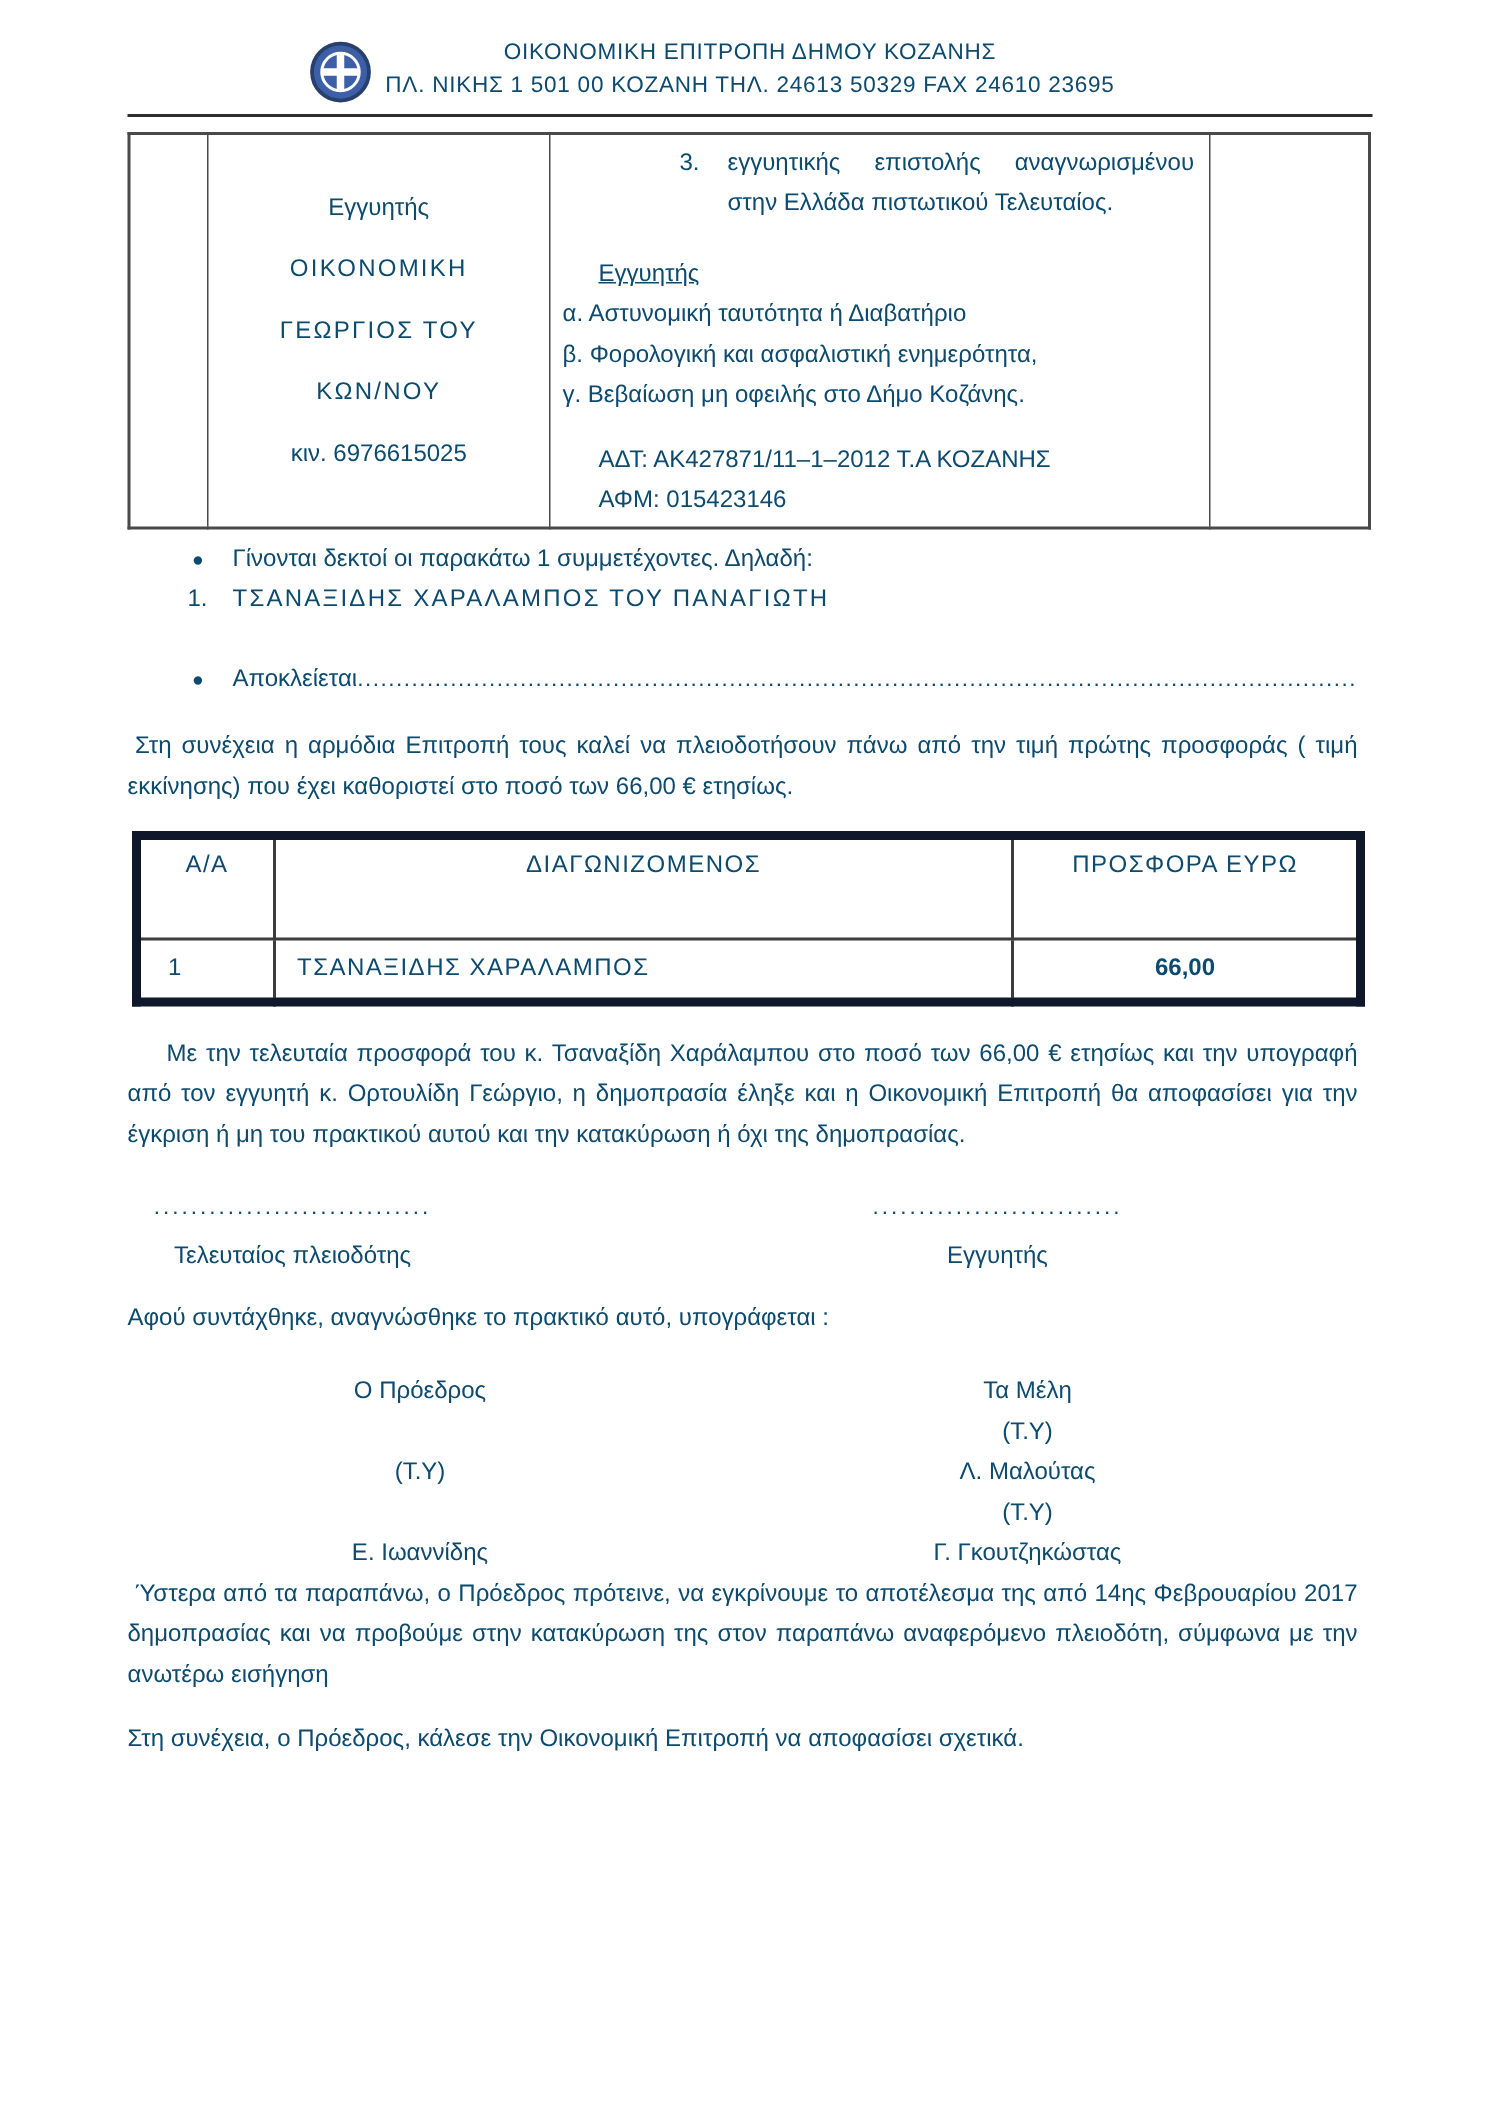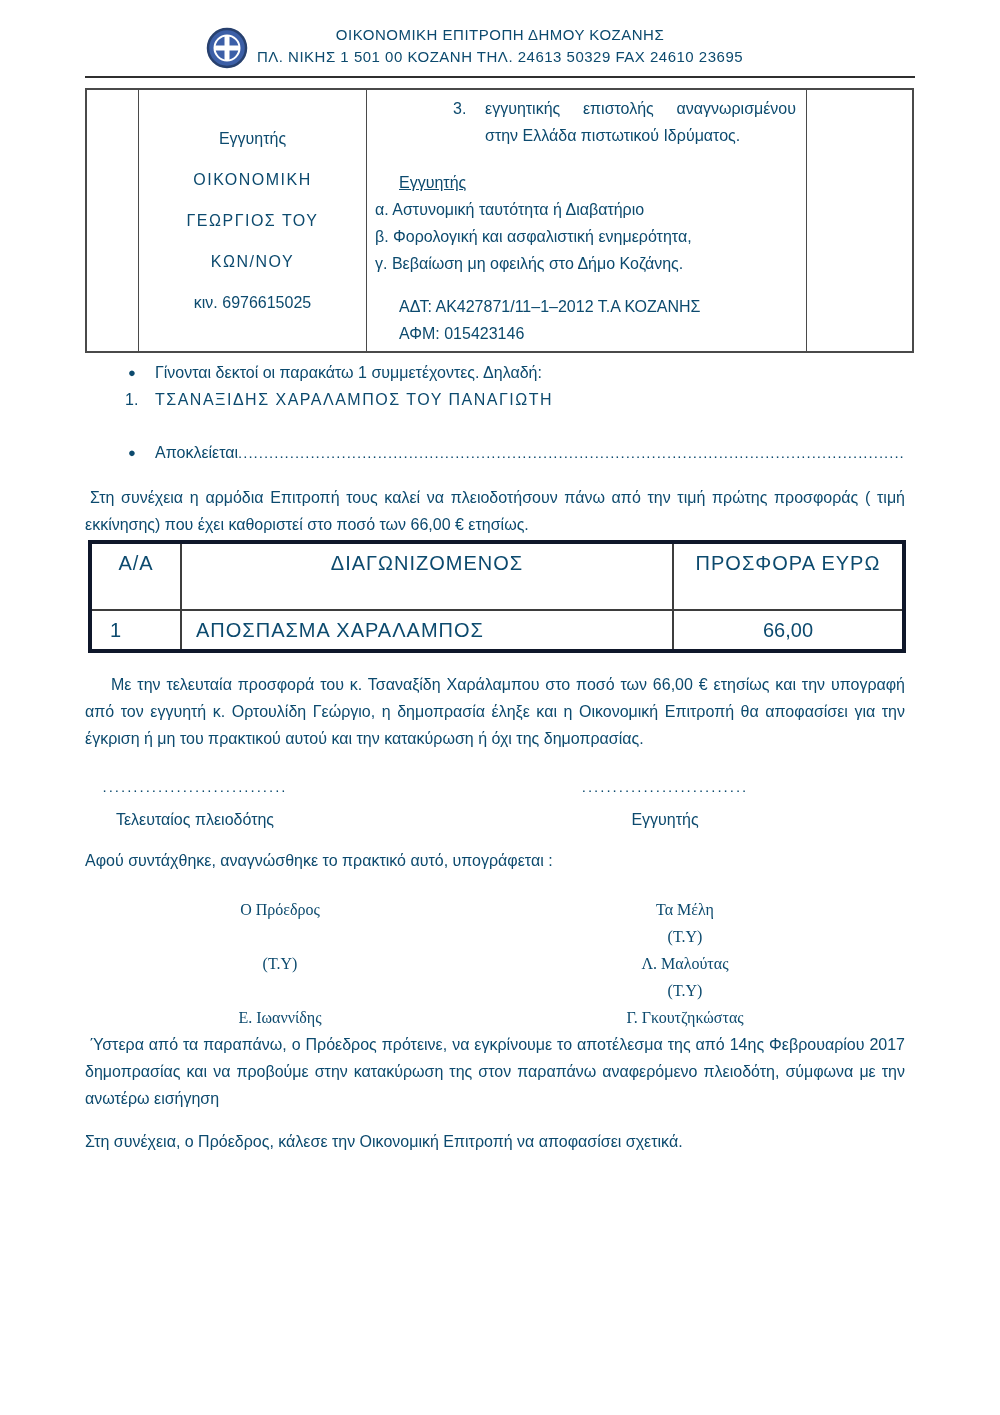--- a/index.html
+++ b/index.html
@@ -38,42 +38,42 @@
   .g-head{margin:20px 0 0 24px;text-decoration:underline;}
   .req{margin:0;}
   .adt-block{margin:16px 0 0 24px;}
   
   .bullet-row{display:flex;margin-left:43px;}
   .bullet-row .dot{width:27px;flex:0 0 27px;font-size:13px;}
   .num-row{display:flex;margin-left:40px;}
   .num-row .n{width:30px;flex:0 0 30px;}
   .leader{flex:1;overflow:hidden;white-space:nowrap;letter-spacing:1px;font-size:15px;}
   
-  .t2{margin:2px 0 0 88px;width:800px;table-layout:fixed;border:4px solid #0f172a;font-size:20px;}
+  .t2{margin:16px 0 0 88px;width:800px;table-layout:fixed;border:6px solid #0f172a;font-size:16px;}
   .t2 td,.t2 th{border:2px solid #3d3d3d;font-weight:normal;}
   .t2 .h td{height:56px;vertical-align:top;padding-top:8px;text-align:center;letter-spacing:1px;}
   .t2 .r td{height:36px;vertical-align:middle;}
   .t2 .w1{width:86px;}
   .t2 .w2{width:488px;}
   .t2 .w3{width:226px;}
   .t2 .r .w1{padding-left:18px;}
   .t2 .r .w2{padding-left:14px;letter-spacing:1px;}
-  .t2 .r .w3{text-align:center;}
+  .t2 .r .w3{text-align:center;font-weight:bold;}
   
   .sig-lines{display:flex;margin:26px 95px 0 95px;}
   .sig-block{text-align:center;}
   .sig-block.left{width:200px;}
   .sig-block.right{width:180px;margin-left:280px;}
   .sig-dots{white-space:nowrap;overflow:hidden;letter-spacing:2px;font-size:15px;}
   .sig-label{margin-top:16px;}
   .sig-names{display:flex;margin-top:22px;}
   .sig-col{width:300px;text-align:center;}
   .sig-col.left{margin-left:45px;}
   .sig-col.right{margin-left:105px;}
-  .sig-col div{height:27px;font-family:Liberation Serif, serif;}
+  .sig-col div{height:27px;}
   
   .doc-footer{position:absolute;left:0;right:0;bottom:20px;text-align:center;font-size:13.5px;line-height:19px;}
   .footer-rule{border:0;border-top:1.5px solid #2f2f2f;margin:0 85px 4px 85px;}
   sup{font-size:9px;}
   
   .mt14{margin-top:14px;} .mt26{margin-top:26px;} .mt18{margin-top:18px;}
   .ind8{text-indent:8px;} .ind26{text-indent:26px;} .ind5{text-indent:5px;}
 </style>
 </head>
 <body>
@@ -102,21 +102,21 @@
       <td class="c2">
         <div class="gline">Εγγυητής</div>
         <div class="gline caps">ΟΙΚΟΝΟΜΙΚΗ</div>
         <div class="gline caps">ΓΕΩΡΓΙΟΣ ΤΟΥ</div>
         <div class="gline caps">ΚΩΝ/ΝΟΥ</div>
         <div class="gline">κιν. 6976615025</div>
       </td>
       <td class="c3">
         <div class="item3">
           <span class="num">3.</span>
-          <span class="txt">εγγυητικής επιστολής αναγνωρισμένου στην Ελλάδα πιστωτικού Ιδρύματος.</span>
+          <span class="txt">εγγυητικής επιστολής αναγνωρισμένου στην Ελλάδα πιστωτικού Τελευταίος.</span>
         </div>
         <div class="g-head">Εγγυητής</div>
         <div class="req">α. Αστυνομική ταυτότητα ή Διαβατήριο</div>
         <div class="req">β. Φορολογική και ασφαλιστική ενημερότητα,</div>
         <div class="req">γ. Βεβαίωση μη οφειλής στο Δήμο Κοζάνης.</div>
         <div class="adt-block">
           <div>ΑΔΤ: ΑΚ427871/11–1–2012 Τ.Α ΚΟΖΑΝΗΣ</div>
           <div>ΑΦΜ: 015423146</div>
         </div>
       </td>
@@ -147,21 +147,21 @@
 
   <table class="t2">
     <tbody>
         <tr class="h">
       <td class="w1">Α/Α</td>
       <td class="w2">ΔΙΑΓΩΝΙΖΟΜΕΝΟΣ</td>
       <td class="w3">ΠΡΟΣΦΟΡΑ ΕΥΡΩ</td>
     </tr>
     <tr class="r">
       <td class="w1">1</td>
-      <td class="w2">ΑΠΟΣΠΑΣΜΑ ΧΑΡΑΛΑΜΠΟΣ</td>
+      <td class="w2">ΤΣΑΝΑΞΙΔΗΣ ΧΑΡΑΛΑΜΠΟΣ</td>
       <td class="w3">66,00</td>
     </tr>
   </tbody>
     </table>
 
   <div class="content para mt18 ind26">Με την τελευταία προσφορά του κ. Τσαναξίδη Χαράλαμπου  στο ποσό των 66,00 € ετησίως και την υπογραφή από τον εγγυητή κ. Ορτουλίδη Γεώργιο, η δημοπρασία έληξε και η Οικονομική  Επιτροπή θα αποφασίσει για την έγκριση ή μη του πρακτικού αυτού και την κατακύρωση ή όχι της δημοπρασίας.</div>
 
   <div class="sig-lines">
     <div class="sig-block left">
       <div class="sig-dots">..............................</div>

